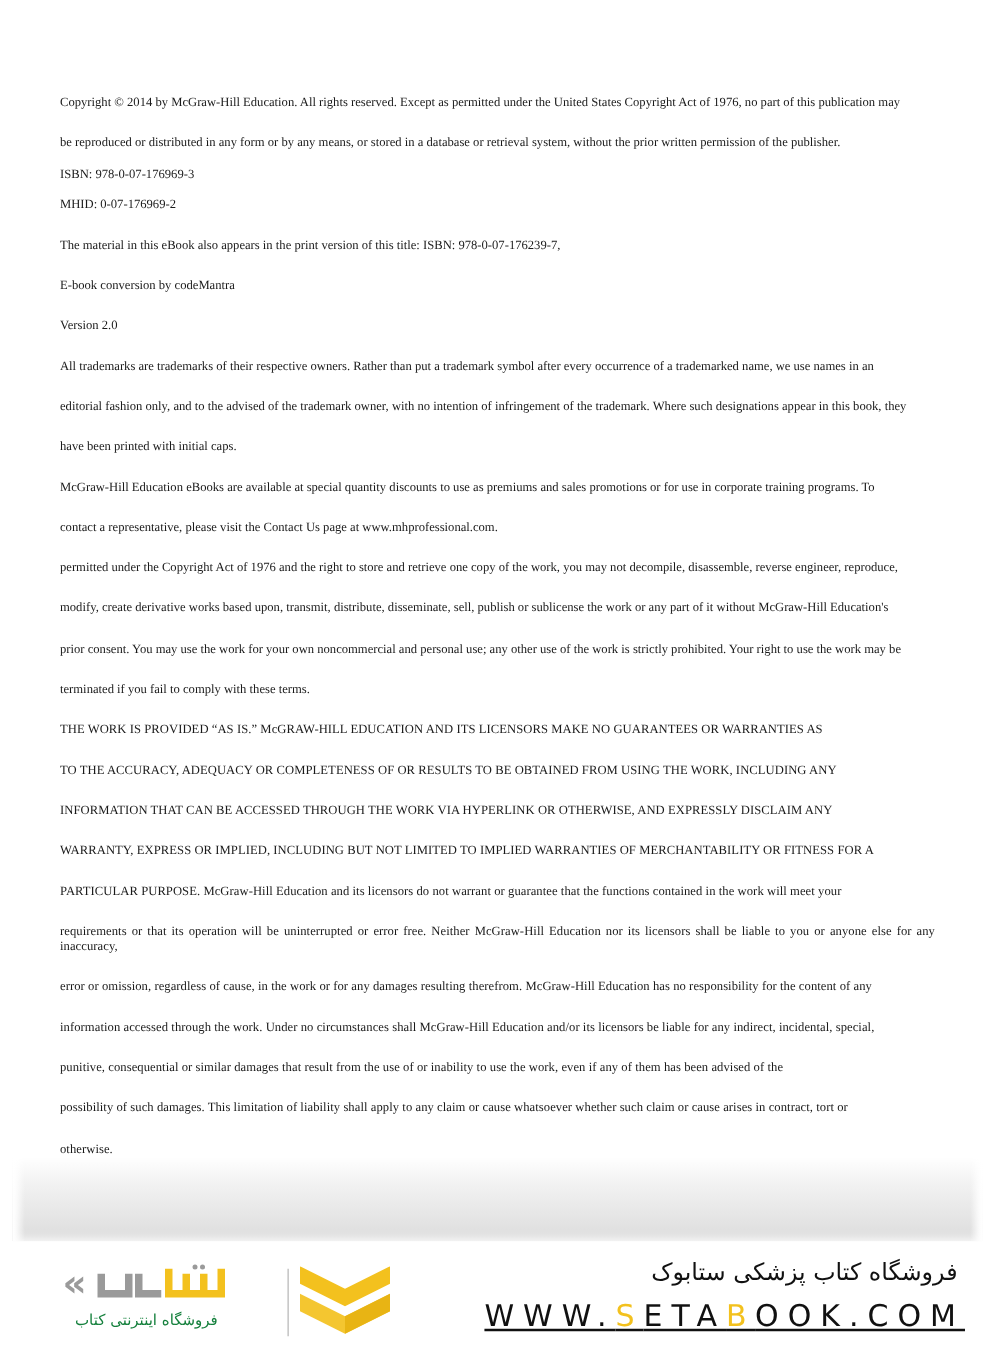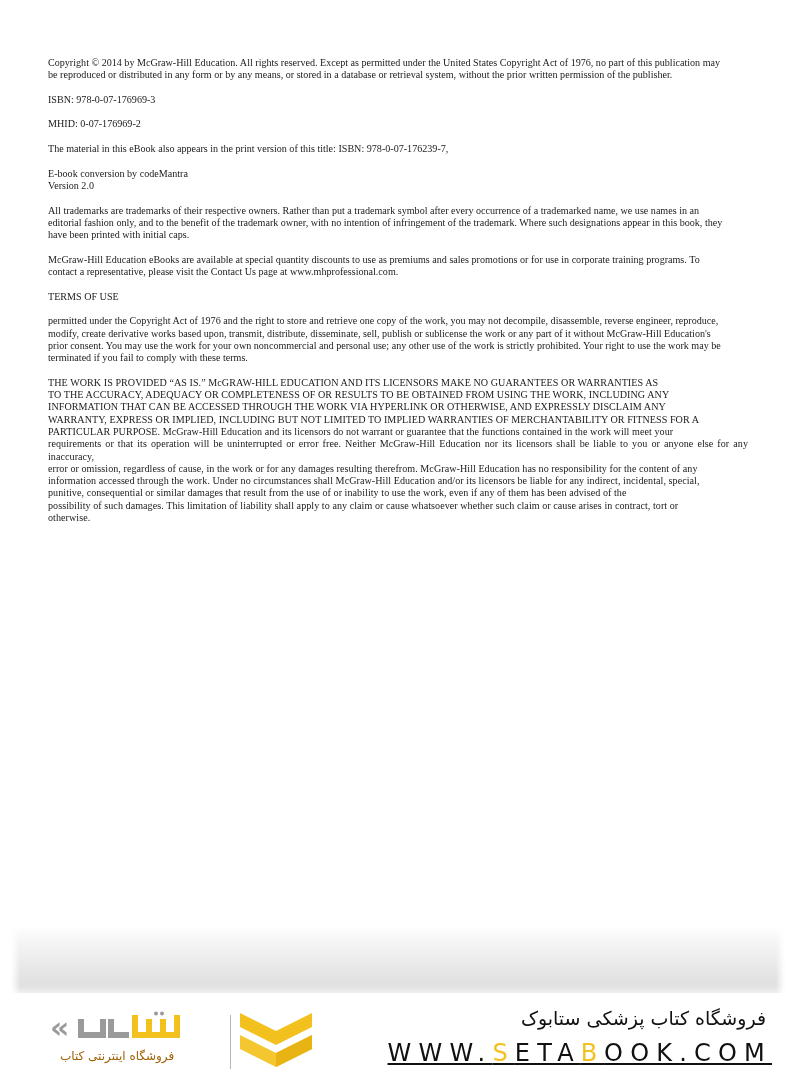--- a/index.html
+++ b/index.html
@@ -5,21 +5,21 @@
     html, body { margin: 0; padding: 0; }
     body {
       width: 796px; height: 1080px; background: #ffffff; position: relative; overflow: hidden;
       font-family: "Liberation Serif", "DejaVu Serif", serif; color: #1a1a1a;
     }
     .page {
       position: absolute; left: 48px; top: 57px; width: 700px;
       font-size: 10.1px; line-height: 12.3px;
     }
     .page p { margin: 0 0 12.3px 0; text-align: justify; }
-    .line { display: block; }
+    .line { display: block; margin-top: 20px; }
     .caps { letter-spacing: 0.05px; }
 
     .shade {
       position: absolute; left: 10px; top: 925px; width: 776px; height: 68px;
       background: linear-gradient(to bottom, #ffffff 0%, #f1f1f1 35%, #dcdcdc 100%);
       box-shadow: 0 0 8px 2px rgba(255,255,255,0.9) inset;
     }
     .shade::before, .shade::after {
       content: ""; position: absolute; top: 0; width: 10px; height: 100%;
     }
@@ -27,21 +27,21 @@
     .shade::after { right: 0; background: linear-gradient(to left, #fff, rgba(255,255,255,0)); }
 
     .banner { position: absolute; left: 0; top: 993px; width: 796px; height: 87px; background: #fff; }
 
     .logo { position: absolute; left: 40px; top: 14px; width: 270px; height: 62px; }
     .logo-word {
       position: absolute; left: 10px; top: 4px; height: 34px; display: flex; align-items: center;
     }
     .chev-gray { color: #9a9a9a; font-family: "DejaVu Sans", sans-serif; font-weight: bold; font-size: 30px; line-height: 30px; letter-spacing: -6px; }
     .logo-sub {
-      position: absolute; left: 20px; top: 42px; font-family: "DejaVu Sans", sans-serif; font-size: 12px; color: #a16207; direction: rtl;
+      position: absolute; left: 20px; top: 42px; font-family: "DejaVu Sans", sans-serif; font-size: 12px; color: #15803d; direction: rtl;
     }
     .logo-divider { position: absolute; left: 190px; top: 8px; width: 1px; height: 54px; background: #b8b8b8; }
     .logo-mark { position: absolute; left: 200px; top: 6px; }
 
     .shop-title {
       position: absolute; right: 30px; top: 14px; font-family: "DejaVu Sans", sans-serif;
       font-size: 19px; color: #111; direction: rtl;
     }
     .shop-url {
       position: absolute; right: 24px; top: 46px; font-family: "DejaVu Sans", sans-serif;
@@ -61,28 +61,27 @@
   <p>MHID: 0-07-176969-2</p>
   <p>
     <span class="line">The material in this eBook also appears in the print version of this title: ISBN: 978-0-07-176239-7,</span>
   </p>
   <p>
     <span class="line">E-book conversion by codeMantra</span>
     <span class="line">Version 2.0</span>
   </p>
   <p>
     <span class="line">All trademarks are trademarks of their respective owners. Rather than put a trademark symbol after every occurrence of a trademarked name, we use names in an</span>
-    <span class="line">editorial fashion only, and to the benefit of the trademark owner, with no intention of infringement of the trademark. Where such designations appear in this book, they</span>
+    <span class="line">editorial fashion only, and to the advised of the trademark owner, with no intention of infringement of the trademark. Where such designations appear in this book, they</span>
     <span class="line">have been printed with initial caps.</span>
   </p>
   <p>
     <span class="line">McGraw-Hill Education eBooks are available at special quantity discounts to use as premiums and sales promotions or for use in corporate training programs. To</span>
     <span class="line">contact a representative, please visit the Contact Us page at www.mhprofessional.com.</span>
   </p>
-  <p>TERMS OF USE</p>
   <p>
     <span class="line">permitted under the Copyright Act of 1976 and the right to store and retrieve one copy of the work, you may not decompile, disassemble, reverse engineer, reproduce,</span>
     <span class="line">modify, create derivative works based upon, transmit, distribute, disseminate, sell, publish or sublicense the work or any part of it without McGraw-Hill Education's</span>
     <span class="line">prior consent. You may use the work for your own noncommercial and personal use; any other use of the work is strictly prohibited. Your right to use the work may be</span>
     <span class="line">terminated if you fail to comply with these terms.</span>
   </p>
   <p class="caps">
     <span class="line">THE WORK IS PROVIDED “AS IS.” McGRAW-HILL EDUCATION AND ITS LICENSORS MAKE NO GUARANTEES OR WARRANTIES AS</span>
     <span class="line">TO THE ACCURACY, ADEQUACY OR COMPLETENESS OF OR RESULTS TO BE OBTAINED FROM USING THE WORK, INCLUDING ANY</span>
     <span class="line">INFORMATION THAT CAN BE ACCESSED THROUGH THE WORK VIA HYPERLINK OR OTHERWISE, AND EXPRESSLY DISCLAIM ANY</span>

